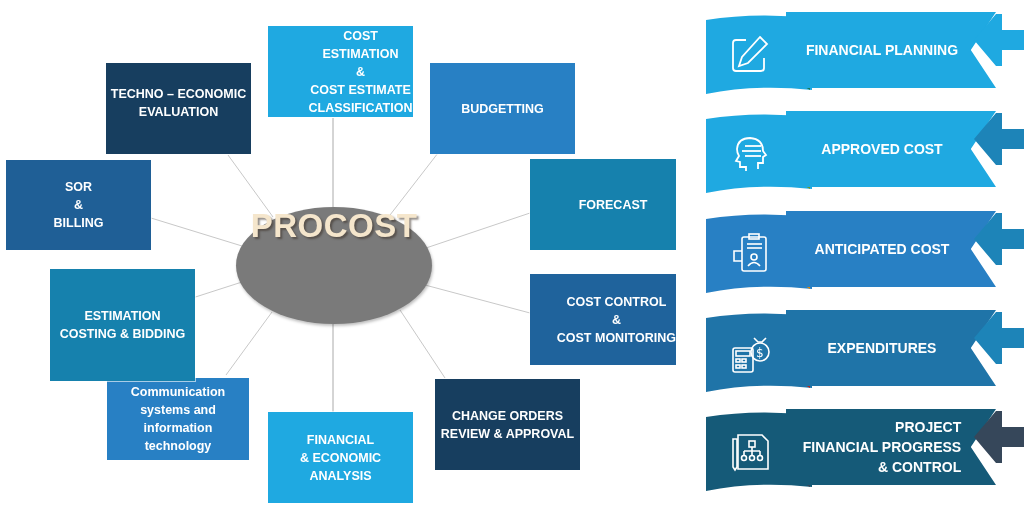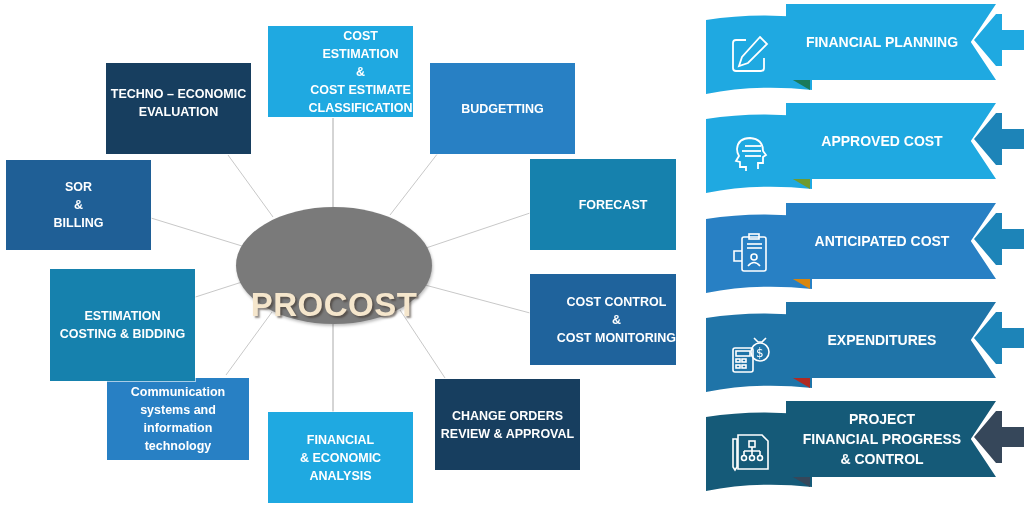--- a/index.html
+++ b/index.html
@@ -14,42 +14,42 @@
     text-align: center; color: #ffffff; font-weight: bold;
     font-size: 12.5px; line-height: 18px;
     white-space: pre-line;
     box-shadow: 0 0 0 1px rgba(255,255,255,0.6);
   }
   .box .lbl { display: block; }
 
   .hub {
     position: absolute; left: 236px; top: 207px; width: 196px; height: 117px;
     border-radius: 50%; background: #7a7a7a;
-    display: flex; align-items: flex-end; justify-content: center;
+    display: flex; align-items: flex-start; justify-content: center;
     box-shadow: 1px 2px 3px rgba(0,0,0,0.25);
   }
   .hub span {
     font-size: 33px; font-weight: bold; color: #f5e6cc; letter-spacing: 0.5px;
     text-shadow: 2px 2px 2px rgba(60,50,40,0.55);
   }
 
   
   .row { position: absolute; left: 706px; width: 318px; height: 82px; }
   .tab {
     position: absolute; left: 0; top: 14px; width: 106px; height: 80px;
   }
   .tab svg { position: absolute; left: 0; top: 0; }
   .tab .icon { position: absolute; left: 22px; top: 18px; width: 44px; height: 44px; }
   .banner {
-    position: absolute; left: 80px; top: 4px; width: 210px; height: 76px;
+    position: absolute; left: 80px; top: 12px; width: 210px; height: 76px;
     clip-path: polygon(0 0, 100% 0, 88% 50%, 100% 100%, 0 100%);
     display: flex; align-items: center; justify-content: center;
     padding-right: 18px;
     color: #ffffff; font-weight: bold; font-size: 14px; line-height: 20px;
-    text-align: center; white-space: pre-line;
+    text-align: right; white-space: pre-line;
   }
   .fold { position: absolute; left: 80px; top: 76px; width: 0; height: 0;
     border-top: 14px solid #333; border-left: 24px solid transparent; }
   .arrow { position: absolute; left: 268px; top: 10px; width: 56px; height: 60px; }
 </style>
 </head>
 <body>
 
 <svg id="connectors" viewBox="0 0 1024 511">
   <g stroke="#c8c8c8" stroke-width="1">

